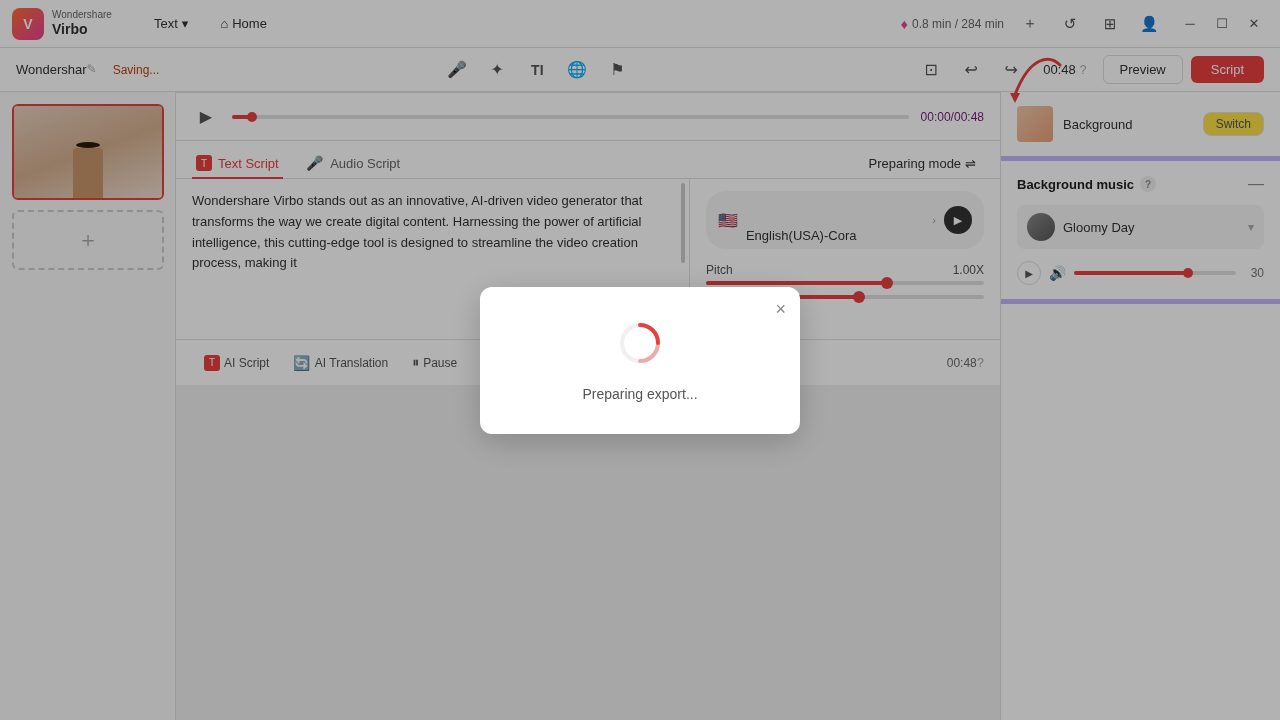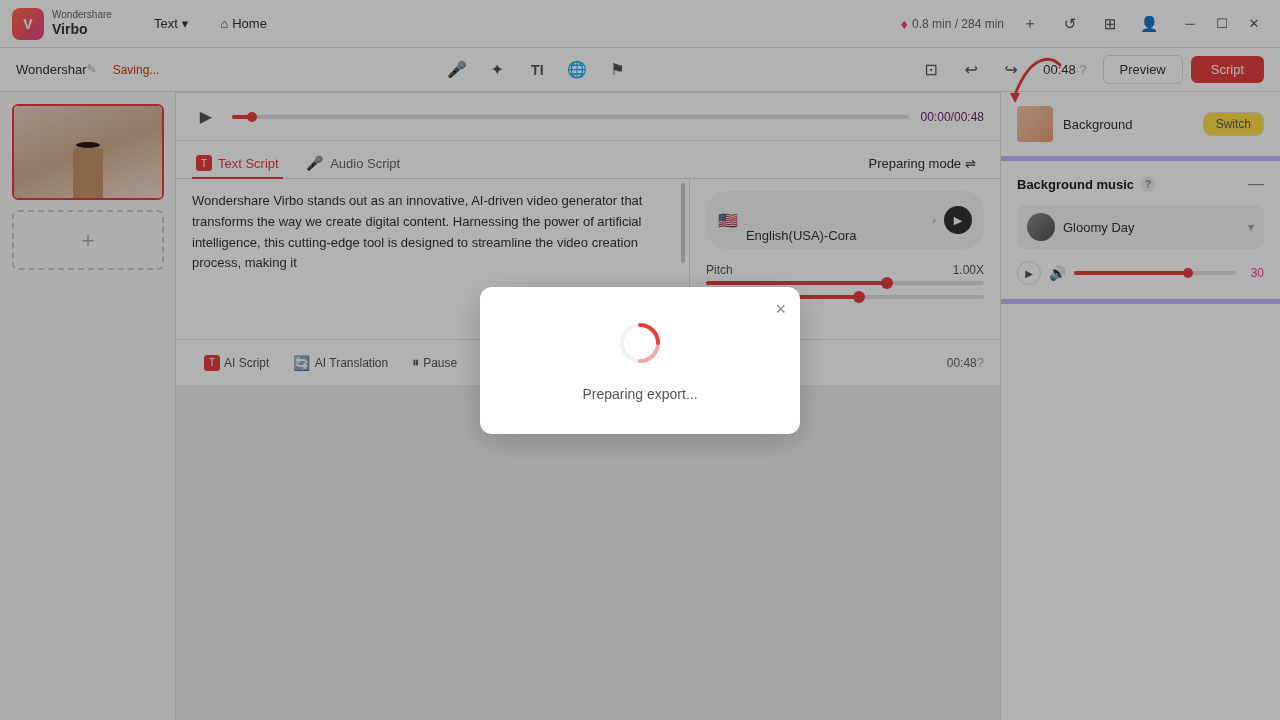--- a/index.html
+++ b/index.html
@@ -377,21 +377,21 @@
     .vol-icon { font-size: 14px; color: #888; }
     .vol-slider {
       flex: 1; height: 4px; background: #e0e0e0; border-radius: 2px;
       position: relative;
     }
     .vol-fill { height: 100%; background: #e84040; border-radius: 2px; width: 70%; }
     .vol-thumb {
       width: 10px; height: 10px; background: #e84040; border-radius: 50%;
       position: absolute; top: -3px; left: 70%; transform: translateX(-50%);
     }
-    .vol-value { font-size: 12px; color: #ec4899; min-width: 20px; text-align: right; }
+    .vol-value { font-size: 12px; color: #737373; min-width: 20px; text-align: right; }
     .subtitles-row {
       display: flex; align-items: center; justify-content: space-between;
     }
     .toggle-on {
       width: 44px; height: 24px; border-radius: 12px;
       background: #e84040; position: relative; cursor: pointer;
     }
     .toggle-on::after {
       content: ''; position: absolute;
       width: 18px; height: 18px; border-radius: 50%;

